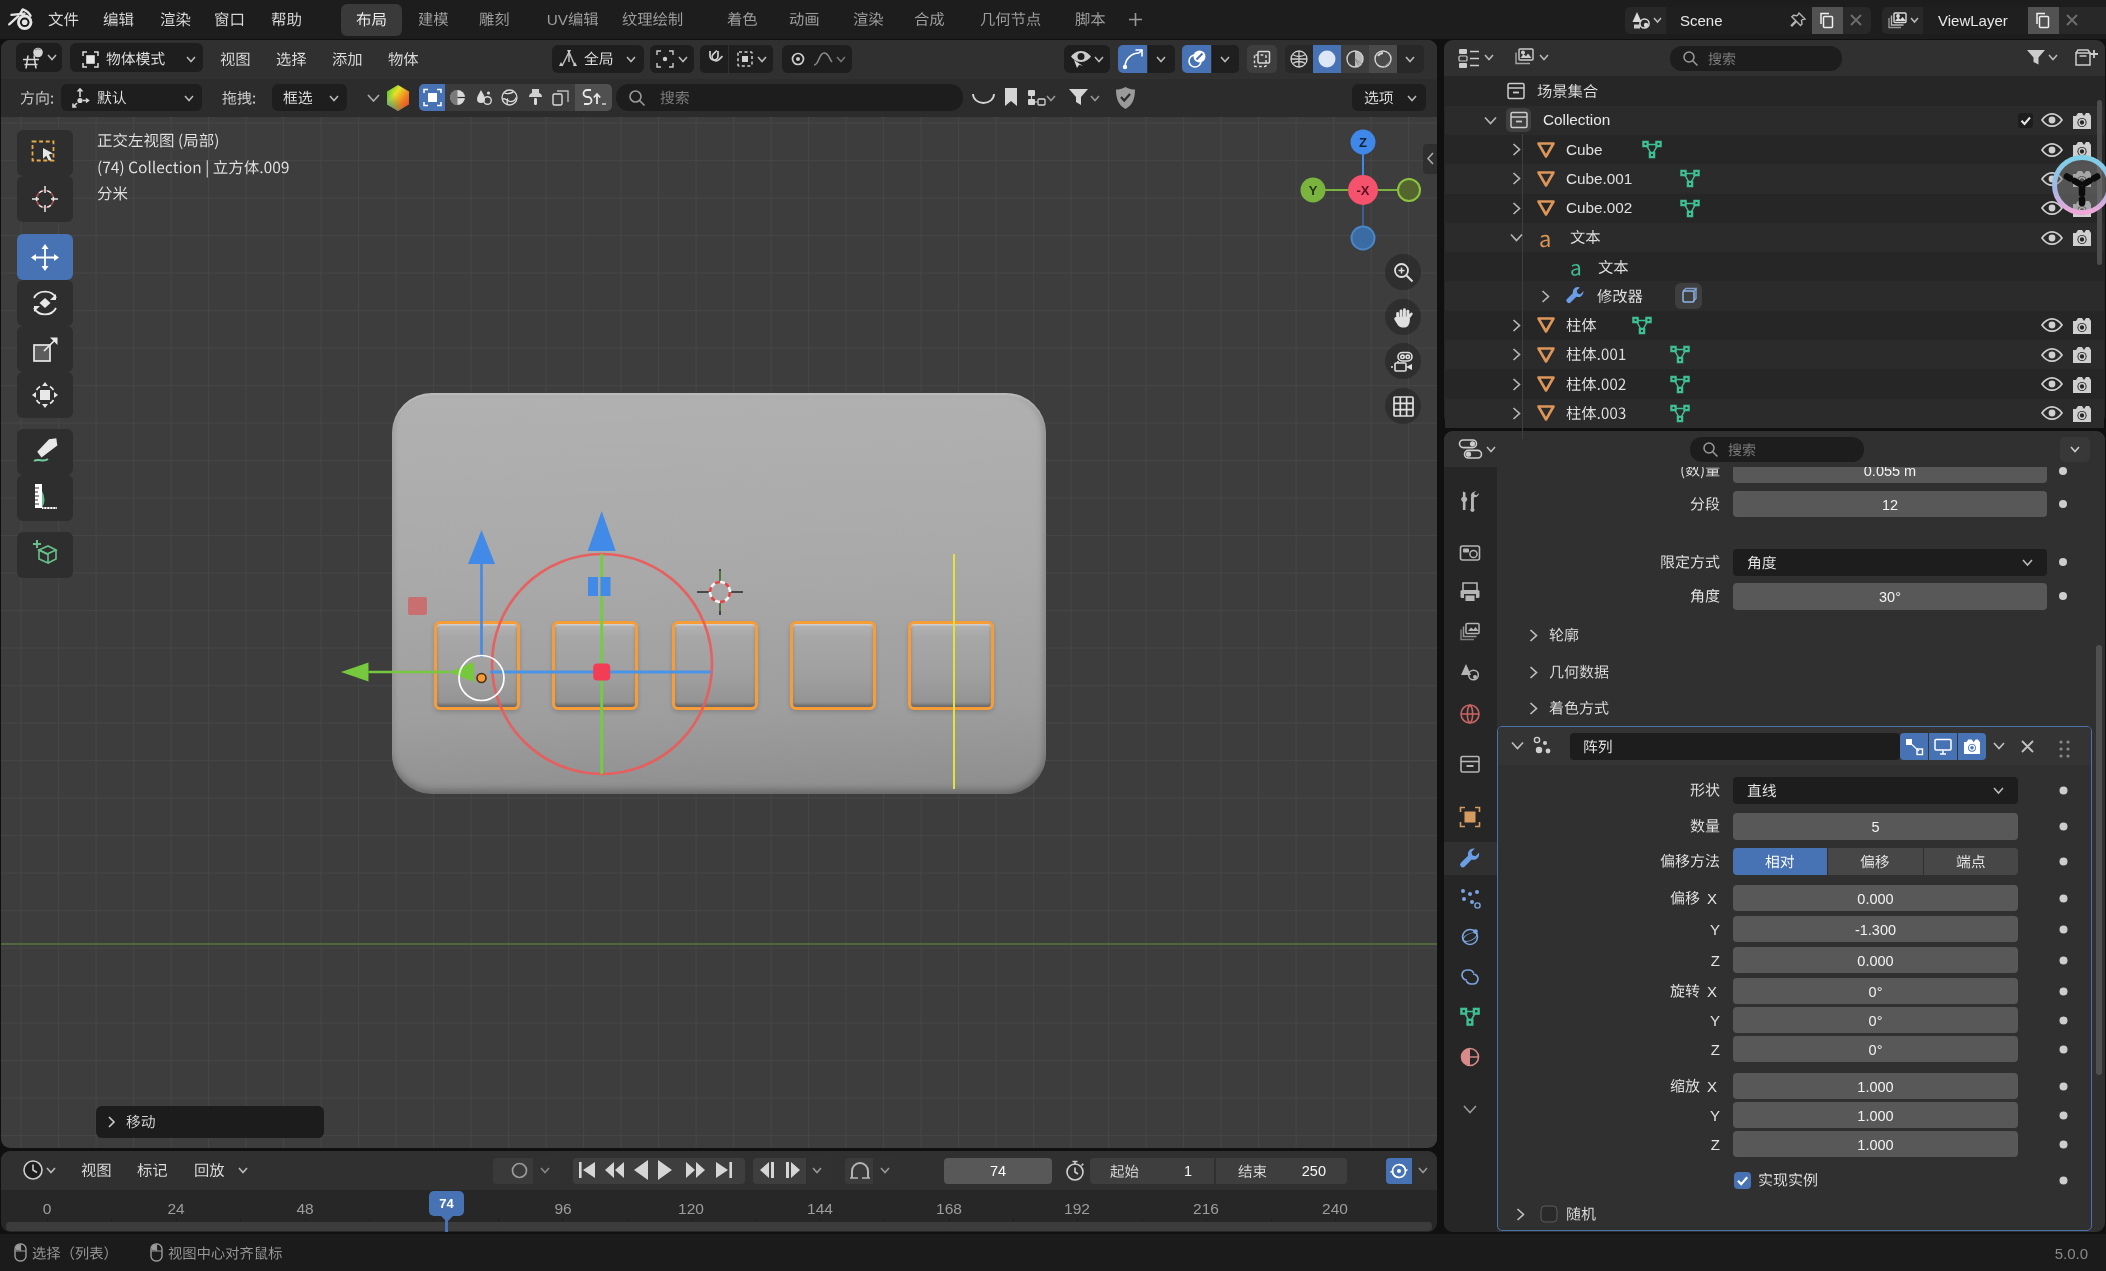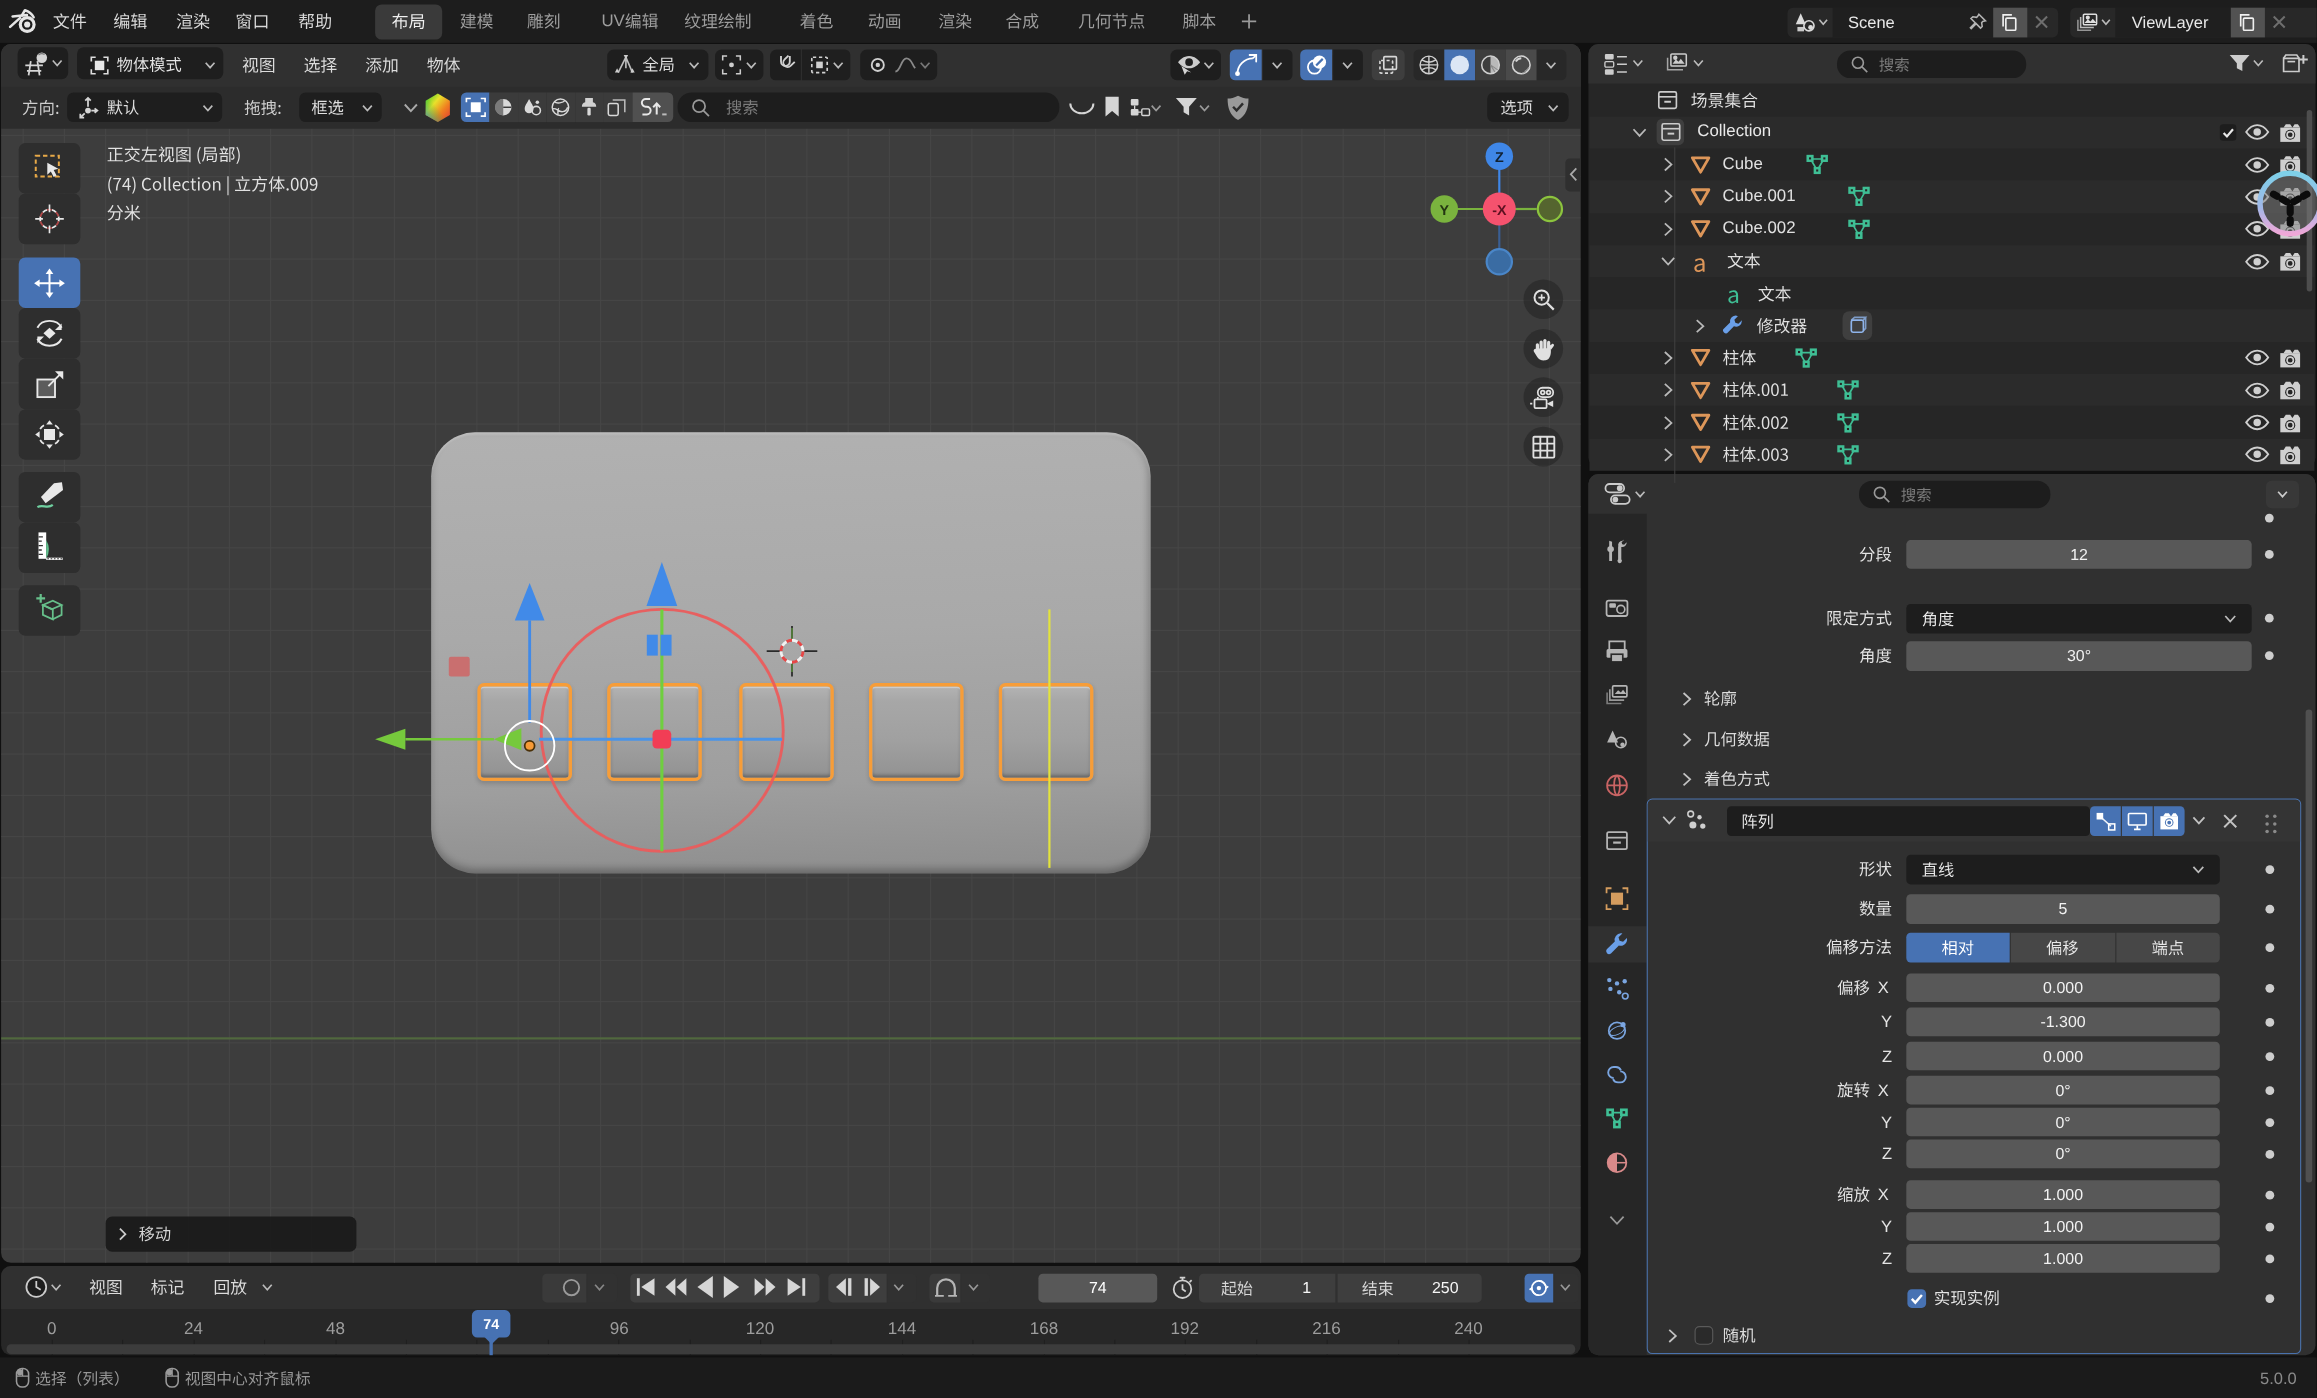--- a/index.html
+++ b/index.html
@@ -1600,20 +1600,32 @@
       </g>
     </svg>
     <svg class="ic" style="left:1459px;top:1046px" width="22" height="22" viewBox="0 0 22 22">
 <circle cx="11" cy="11" r="8.5" fill="none" stroke="#d98a8a" stroke-width="1.6"></circle>
 <path d="M11 2.5a8.5 8.5 0 0 0 0 17z" fill="#d98a8a"></path>
       <path d="M11 11h8.5" stroke="#d98a8a" stroke-width="1.4"></path>
     </svg>
     <svg class="ic" style="left:1463px;top:1105px" width="14" height="9">
       <path d="M1 1l6 6.5L13 1" stroke="#999" stroke-width="1.6" fill="none"></path>
     </svg>
+    <div style="position:absolute;left:1497px;top:467px;width:600px;height:18px;overflow:hidden">
+      <div style="position:absolute;left:236px;top:-8px;width:314px;height:24px;background:#585858;border-radius:4px"></div>
+      <svg class="tx" style="left:182.9px;top:-12.0px" width="42" height="30">
+        <g fill="#e4e4e4" transform="translate(0,20.48) scale(0.01500,-0.01500)">
+          <use href="#g0028" x="0"></use>
+          <use href="#g6570" x="338"></use>
+          <use href="#g0029" x="1338"></use>
+          <use href="#g91CF" x="1676"></use>
+        </g>
+      </svg>
+      <div style="position:absolute;left:393px;width:0;justify-content:center;top:3.5px;height:0;display:flex;align-items:center;white-space:nowrap;font-size:14.5px;color:#f2f2f2;font-weight:normal;letter-spacing:0">0.055 m</div>
+    </div>
     <div style="position:absolute;left:1733px;top:491px;width:314px;height:26px;background:#585858;border-radius:4px"></div>
     <svg class="tx" style="left:1690.0px;top:489.0px" width="32" height="30">
       <g fill="#e4e4e4" transform="translate(0,20.48) scale(0.01500,-0.01500)">
         <use href="#g5206" x="0"></use>
         <use href="#g6BB5" x="1000"></use>
       </g>
     </svg>
     <div style="position:absolute;left:1890px;width:0;justify-content:center;top:504.5px;height:0;display:flex;align-items:center;white-space:nowrap;font-size:14.5px;color:#f2f2f2;font-weight:normal;letter-spacing:0">12</div>
     <div style="position:absolute;left:1733px;top:549px;width:314px;height:27px;background:#1d1d1d;border-radius:4px"></div>
     <svg class="tx" style="left:1660.0px;top:547.0px" width="62" height="30">

